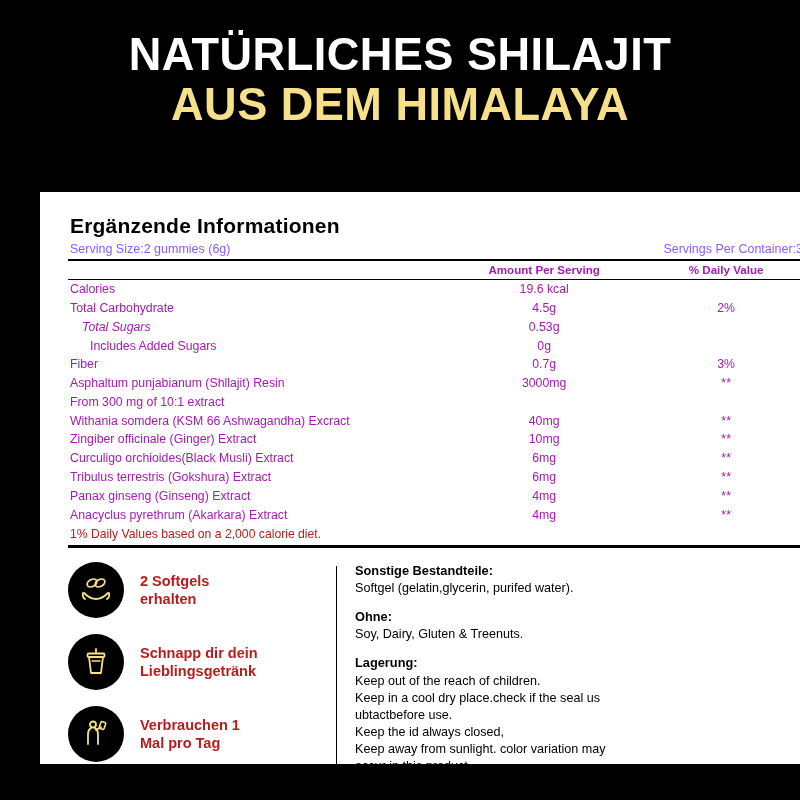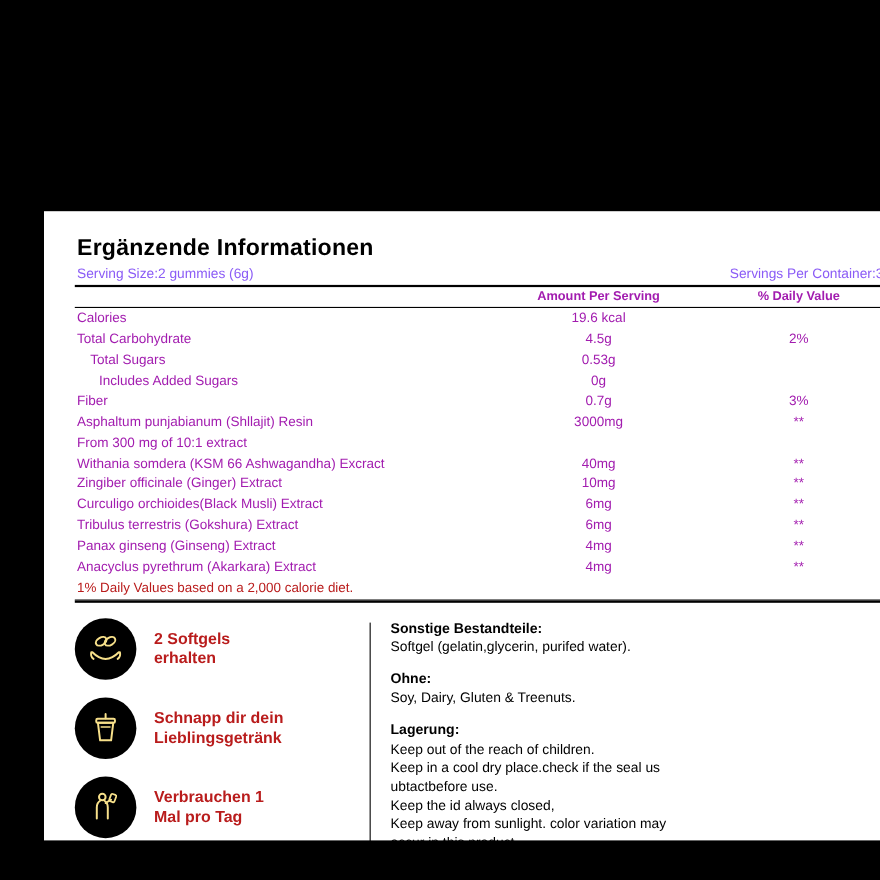--- a/index.html
+++ b/index.html
@@ -89,21 +89,21 @@
     color: #a21caf;
   }
   table.facts td {
     padding: 2.4px 2px;
     vertical-align: top;
   }
   table.facts td.name { text-align: left; width: 50%; }
   table.facts td.amt  { text-align: center; width: 28%; }
   table.facts td.dv   { text-align: center; width: 22%; padding-right: 10px; }
   .hdr td { font-weight: bold; font-size: 11.6px; padding-bottom: 4px; padding-top: 3px;}
-  .indent1 { padding-left: 14px !important; }
+  .indent1 { padding-left: 14px !important; font-style: italic; }
   .indent2 { padding-left: 22px !important; }
   .footnote {
     font-size: 12.2px;
     color: #b91c1c;
     padding: 3px 2px 4px 2px;
   }
   .footnote2 {
     font-size: 12.2px;
     color: #000;
     padding: 6px 2px 2px 2px;
@@ -160,20 +160,24 @@
     font-size: 12.8px;
     margin-bottom: 1px;
   }
   .info-body { white-space: pre-line; }
 </style>
 </head>
 <body>
 
 <div class="page">
 
+  <div class="headline">
+    <div class="headline-line1">NATÜRLICHES SHILAJIT</div>
+    <div class="headline-line2">AUS DEM HIMALAYA</div>
+  </div>
 
   <div class="card">
 
     <div class="facts-title">Ergänzende Informationen</div>
 
     <div class="serving-row">
       <span>Serving Size:2 gummies (6g)</span>
       <span>Servings Per Container:30</span>
     </div>
 

